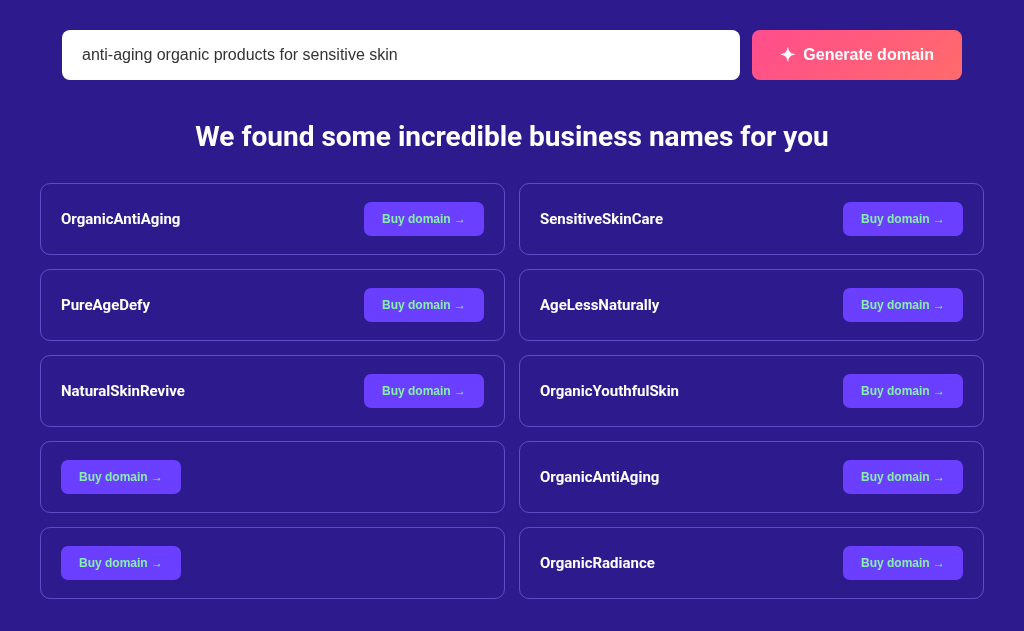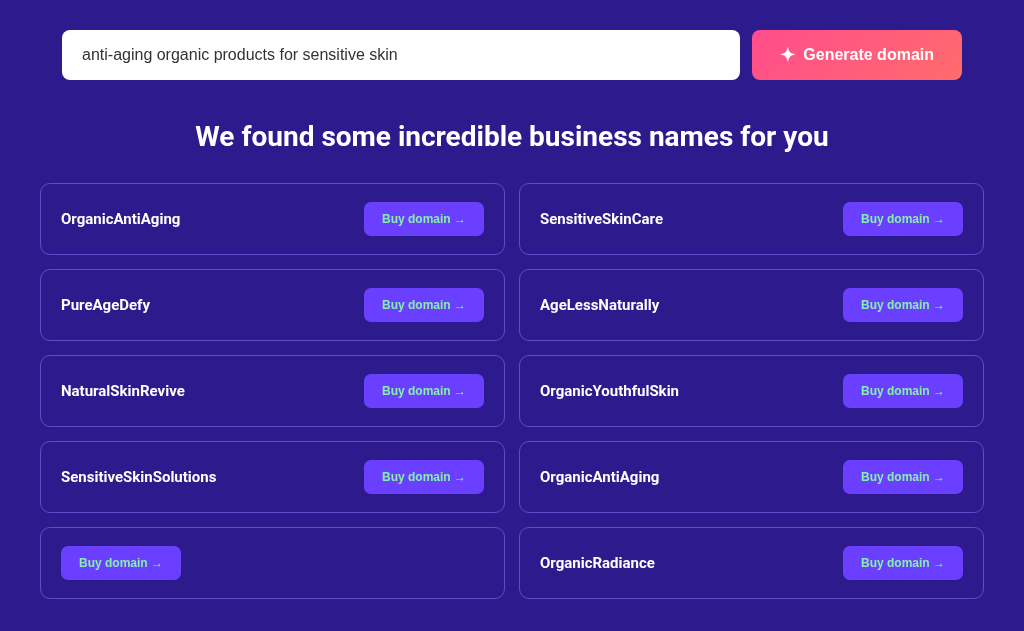--- a/index.html
+++ b/index.html
@@ -144,21 +144,20 @@
       </div>
       <div class="result-card">
         <span class="business-name">NaturalSkinRevive</span>
         <button class="buy-domain-button">Buy domain →</button>
       </div>
       <div class="result-card">
         <span class="business-name">OrganicYouthfulSkin</span>
         <button class="buy-domain-button">Buy domain →</button>
       </div>
       <div class="result-card">
-        <span class="business-name">SensitiveSkinSolutions</span>
         <button class="buy-domain-button">Buy domain →</button>
       </div>
       <div class="result-card">
         <span class="business-name">OrganicAntiAging</span>
         <button class="buy-domain-button">Buy domain →</button>
       </div>
       <div class="result-card">
         <button class="buy-domain-button">Buy domain →</button>
       </div>
       <div class="result-card">

